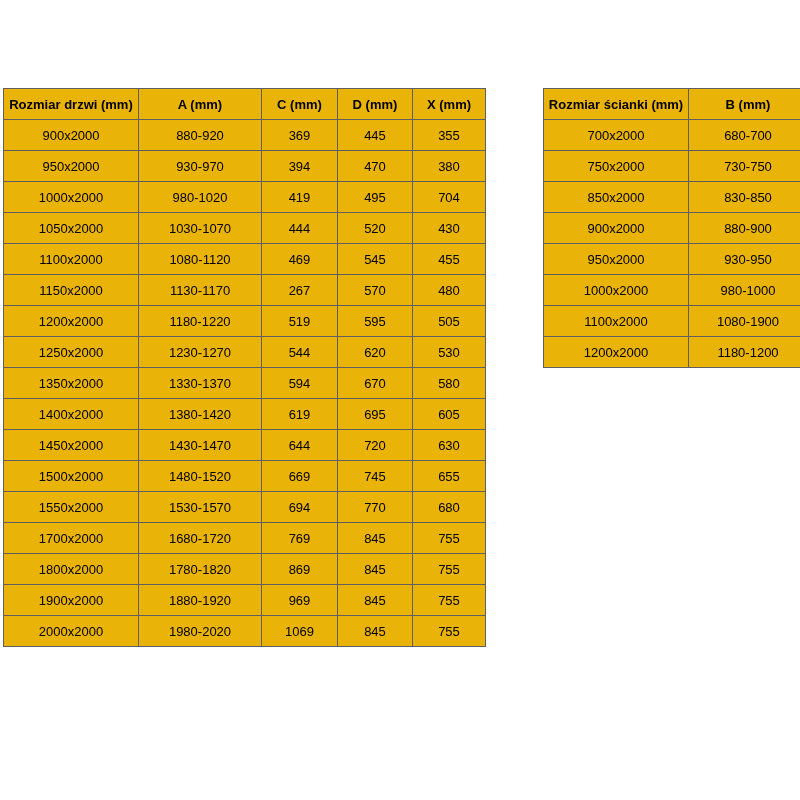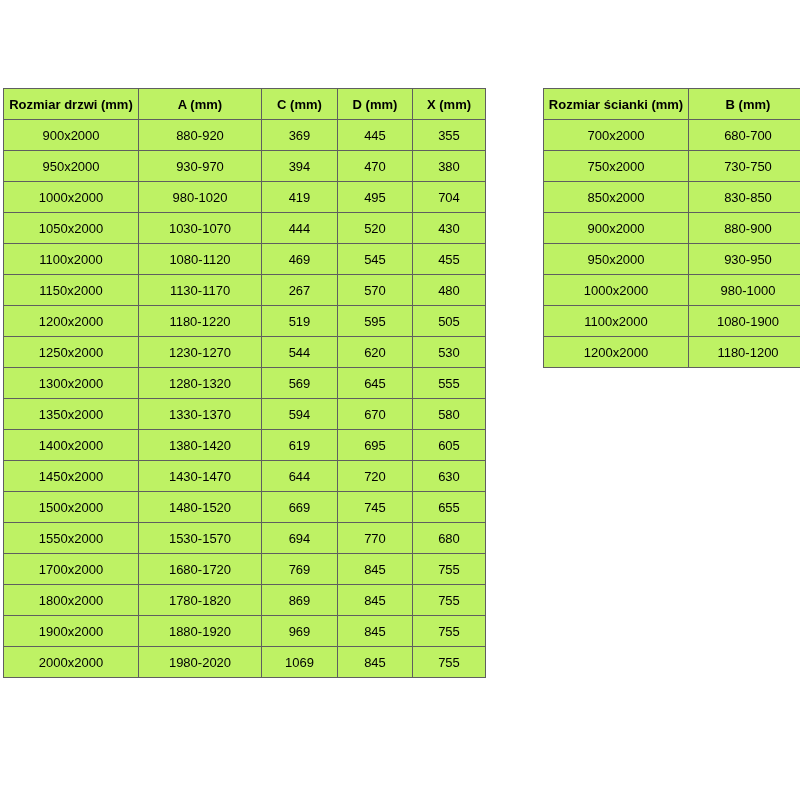--- a/index.html
+++ b/index.html
@@ -14,21 +14,21 @@
     position: relative;
     width: 800px;
     height: 800px;
     background: #ffffff;
     overflow: hidden;
   }
   table.tbl {
     position: absolute;
     border-collapse: collapse;
     table-layout: fixed;
-    background: #bef264;
+    background: #eab308;
   }
   table.tbl.door { left: 3px;   top: 88px; width: 482px; }
   table.tbl.wall { left: 531px; top: 88px; width: 264px; margin-left: 12px; }
   table.tbl th, table.tbl td {
     border: 1px solid #5f5f5f;
     height: 30px;
     padding: 0 2px;
     text-align: center;
     vertical-align: middle;
     font-size: 13px;
@@ -111,27 +111,20 @@
           <td>505</td>
         </tr>
         <tr>
           <td>1250x2000</td>
           <td>1230-1270</td>
           <td>544</td>
           <td>620</td>
           <td>530</td>
         </tr>
         <tr>
-          <td>1300x2000</td>
-          <td>1280-1320</td>
-          <td>569</td>
-          <td>645</td>
-          <td>555</td>
-        </tr>
-        <tr>
           <td>1350x2000</td>
           <td>1330-1370</td>
           <td>594</td>
           <td>670</td>
           <td>580</td>
         </tr>
         <tr>
           <td>1400x2000</td>
           <td>1380-1420</td>
           <td>619</td>

